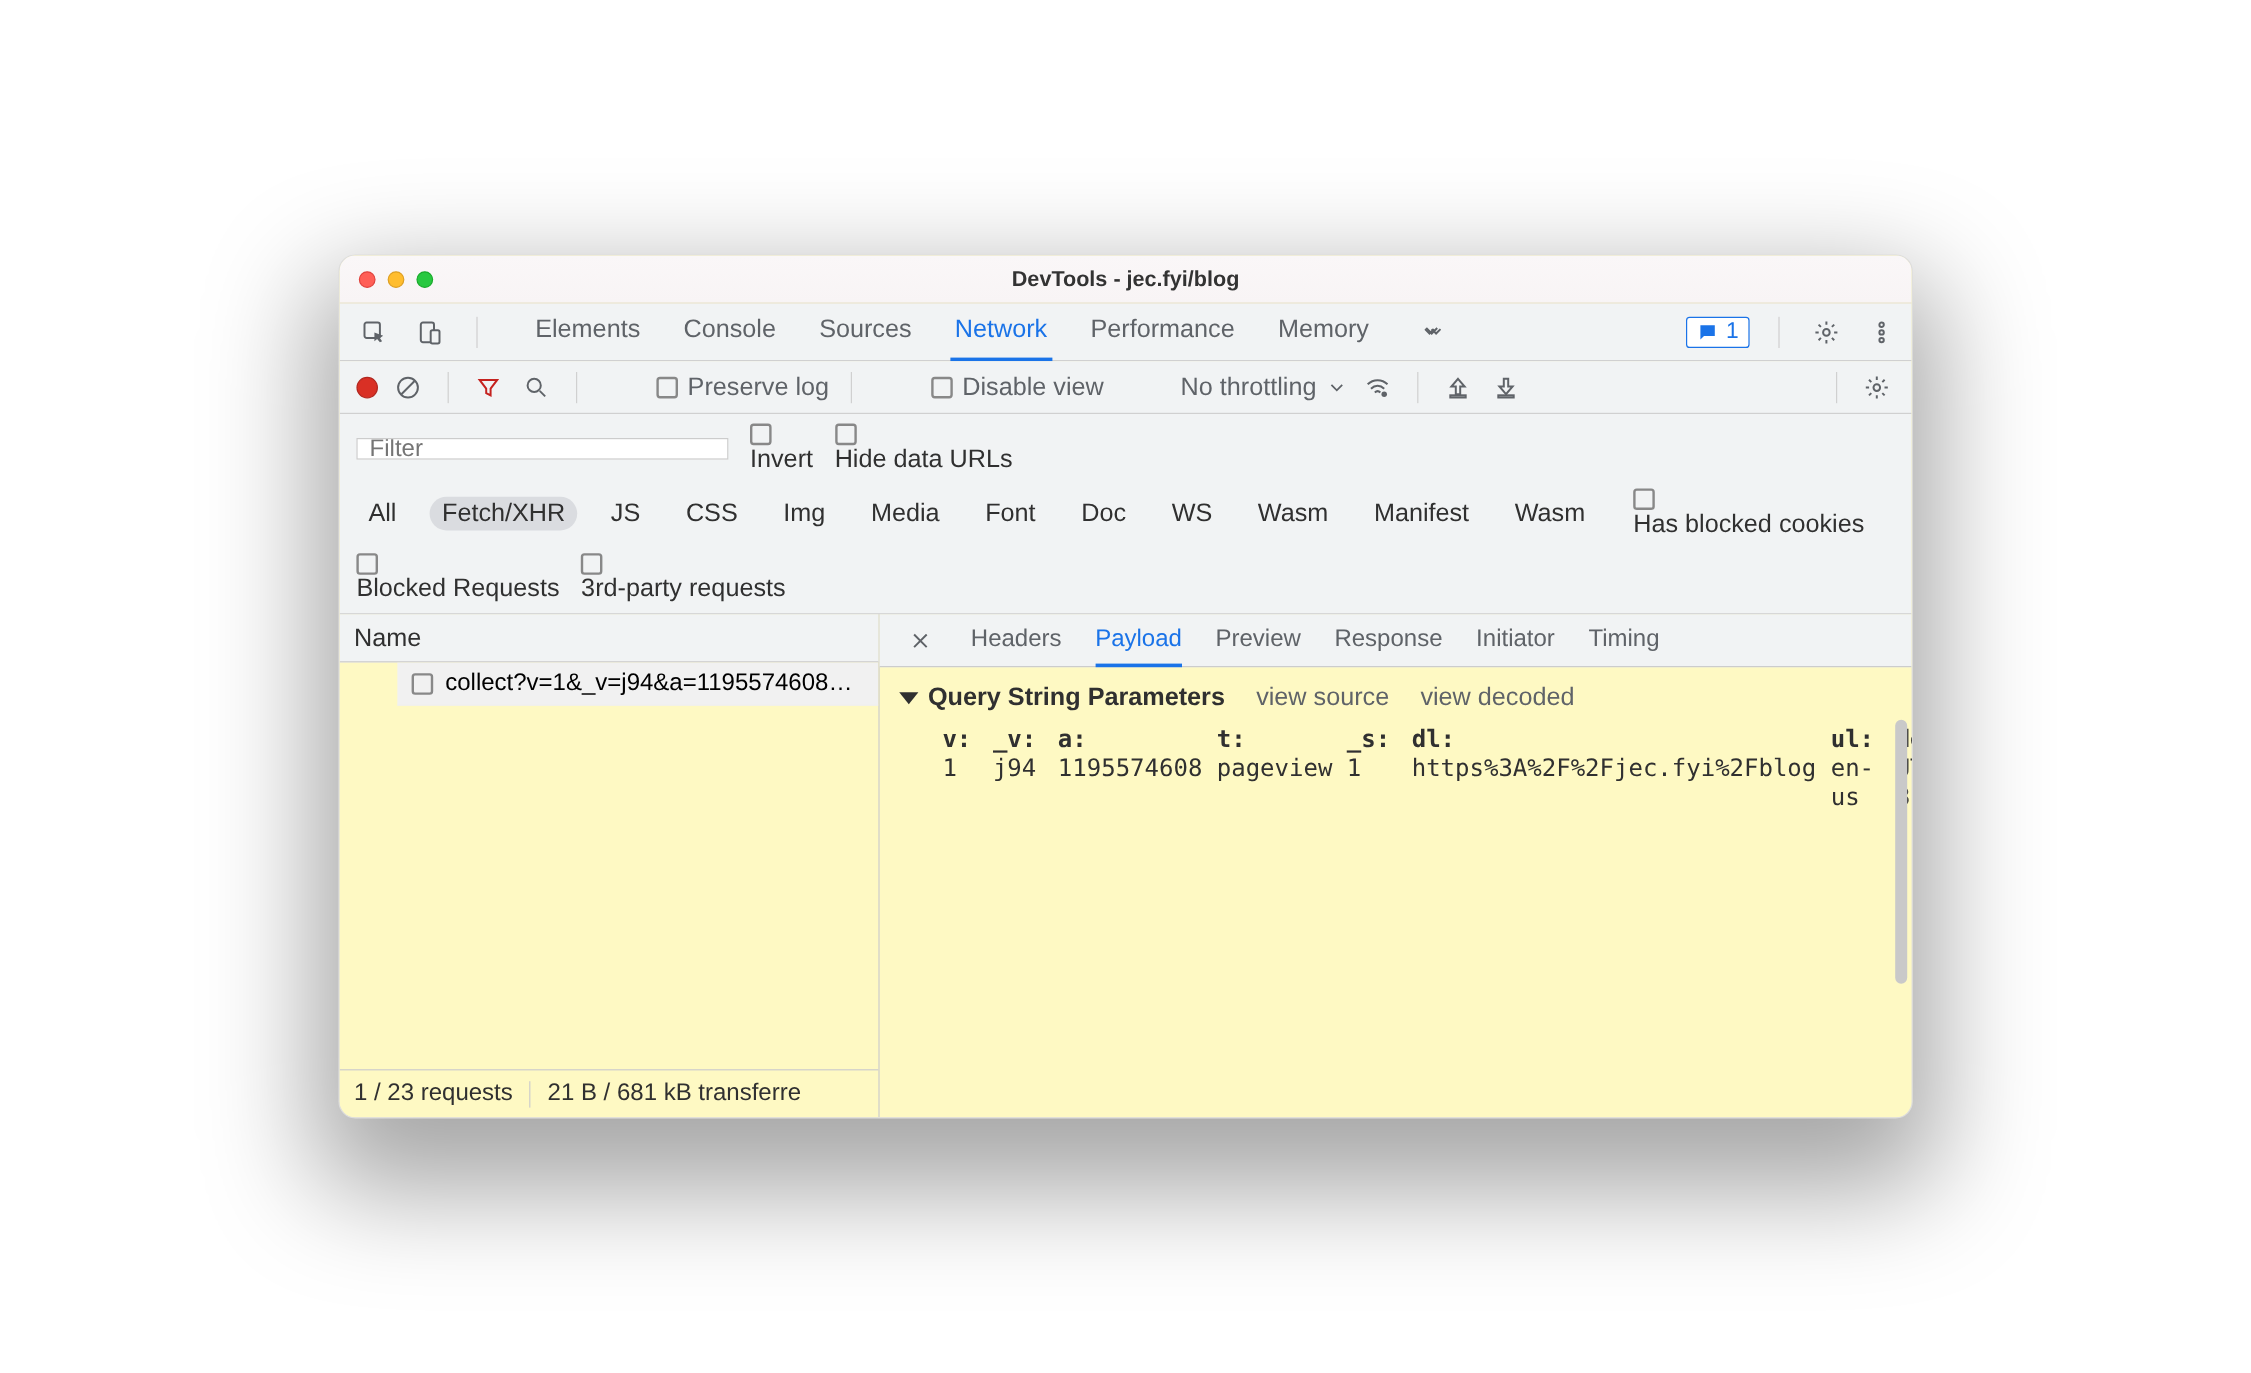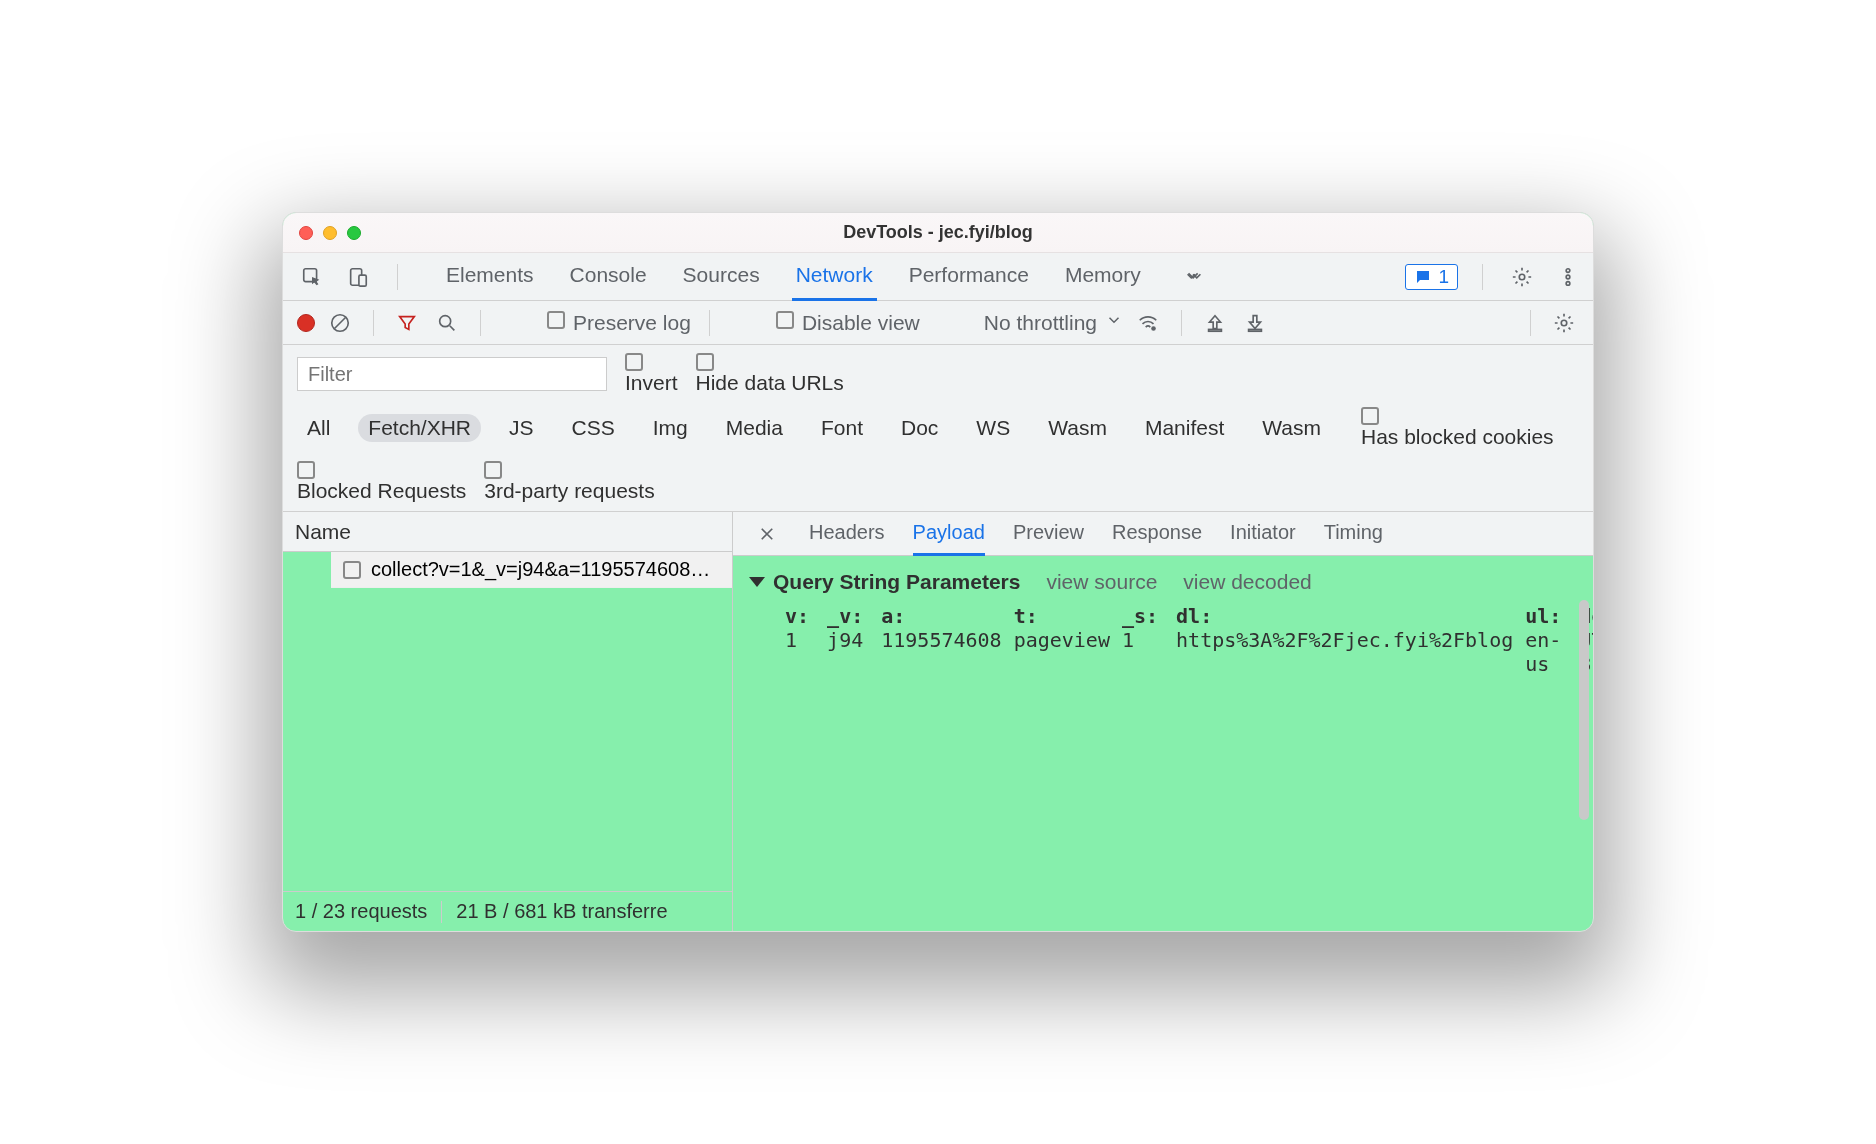--- a/index.html
+++ b/index.html
@@ -7,21 +7,21 @@
   body { display: flex; align-items: center; justify-content: center; }
 
   .window {
     width: 1312px;
     height: 720px;
     border-radius: 14px;
     box-shadow: 0 40px 90px 20px rgba(0,0,0,0.35);
     overflow: hidden;
     display: flex;
     flex-direction: column;
-    background: #86efac;
+    background: #fef9c3;
     border: 1px solid #ddd;
   }
 
   
   .titlebar {
     height: 40px;
     background: linear-gradient(#faf7f8,#f8f4f5);
     display: flex;
     align-items: center;
     position: relative;
@@ -59,31 +59,31 @@
 
   
   .toolbar {
     height: 44px;
     background:#f1f3f4;border-bottom:1px solid #d0d0d0;
     display:flex;align-items:center;padding:0 14px;gap:10px;color:#5f6368;font-size:21px;
   }
   .record-dot { width:18px;height:18px;border-radius:50%;background:#d93025;border:1px solid #b3261e; cursor:pointer;}
   .funnel { color:#c5221f; }
   .checkbox { width:18px;height:18px;border:2px solid #888;border-radius:3px;flex-shrink:0; cursor:pointer;}
-  .toolbar .group{display:flex;gap:8px;padding-left:48px;}
+  .toolbar .group{display:flex;align-items:center;gap:8px;padding-left:48px;}
 
   
   .filterbar {
     background:#f1f3f4;border-bottom:1px solid #d0d0d0;
     padding:8px 14px; color:#303030; font-size:21px;
     display:flex;flex-direction:column;gap:12px;
   }
   .row{display:flex;align-items:center;flex-wrap:wrap;gap:18px;}
   .filter-input{
-    width:310px;height:34px;border:1px solid #ccc;background:#fff;
+    width:310px;height:18px;border:1px solid #ccc;background:#fff;
     font-size:20px;padding:0 10px;color:#777;
   }
   .type-chip{padding:2px 10px;border-radius:14px;cursor:pointer;color:#303030;}
   .type-chip.active{background:#dadce0;}
 
   
   .split{flex:1;display:flex;min-height:0;}
   .left{width:450px;border-right:1px solid #ccc;display:flex;flex-direction:column;}
   .right{flex:1;display:flex;flex-direction:column;min-width:0;}
 

